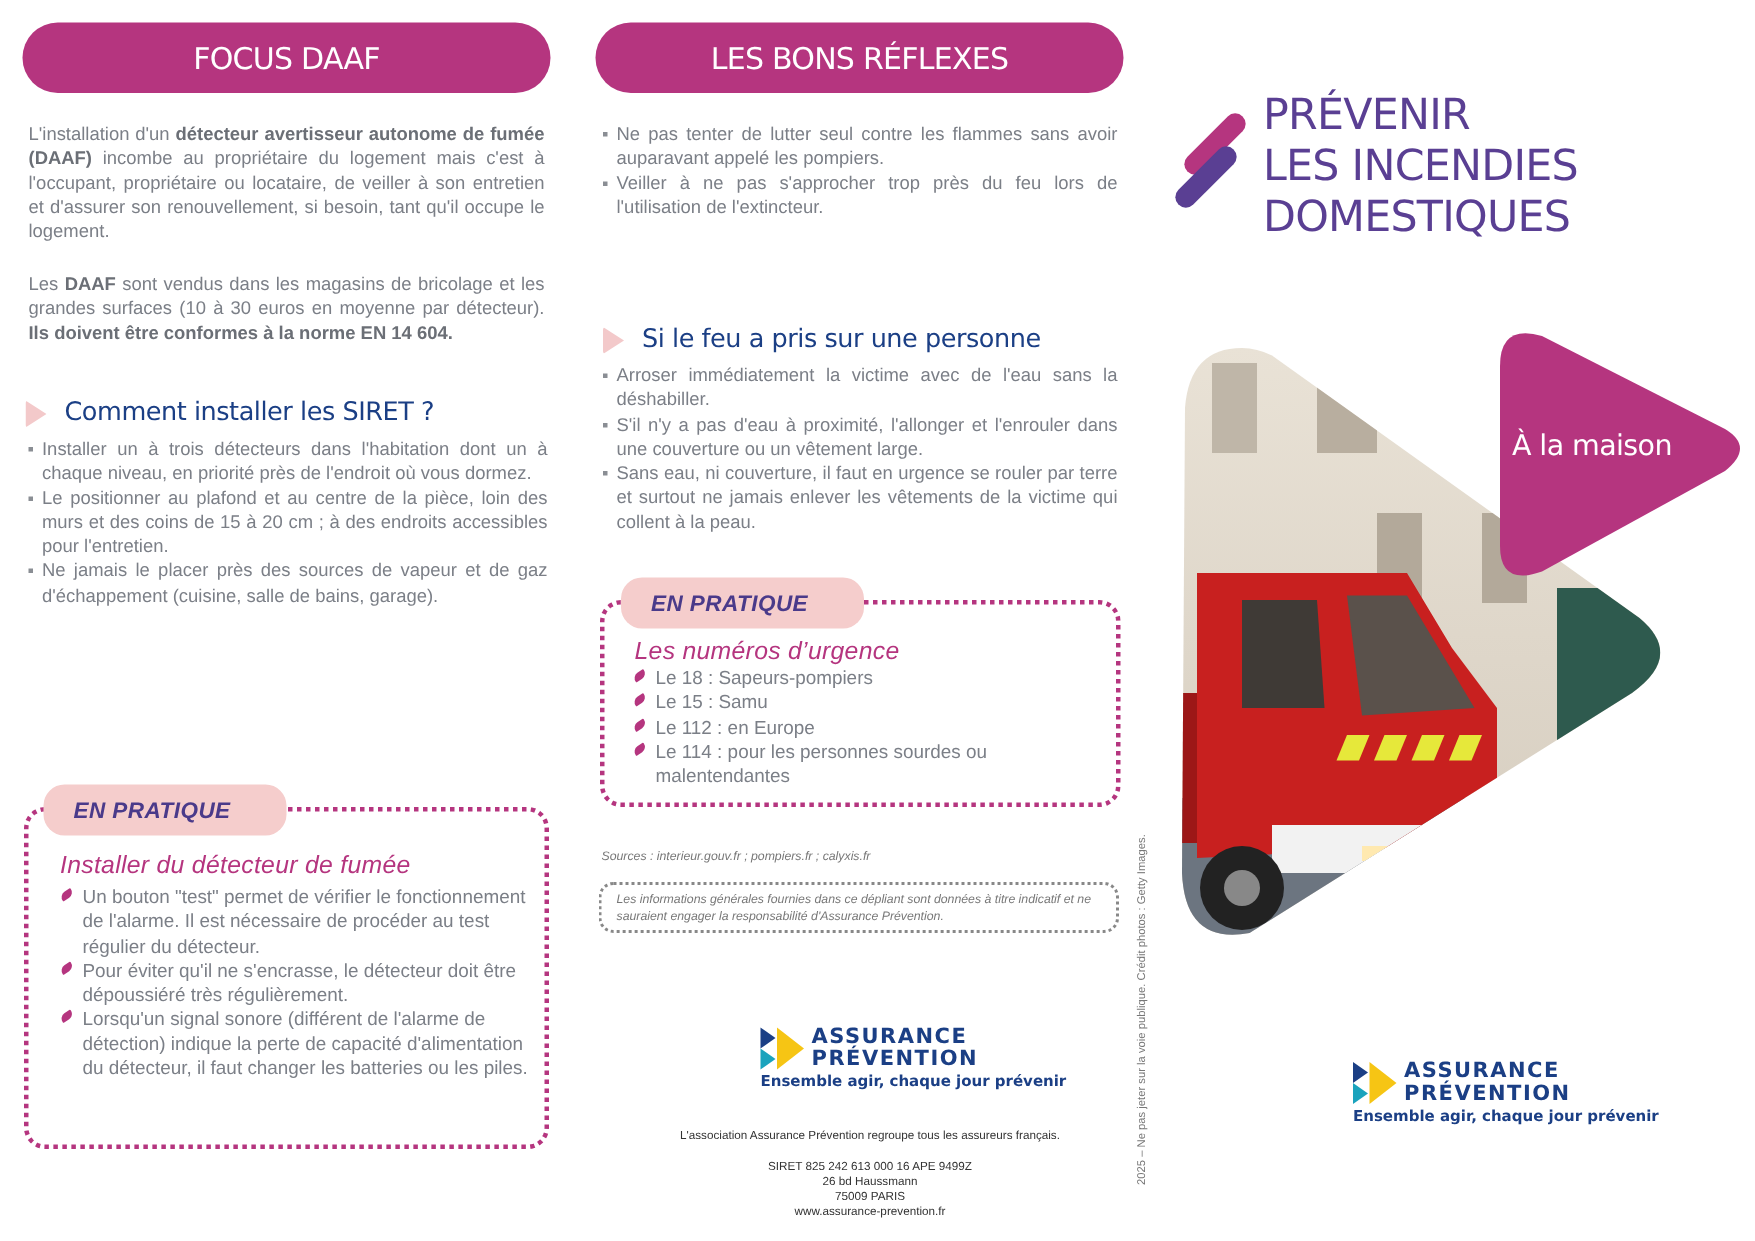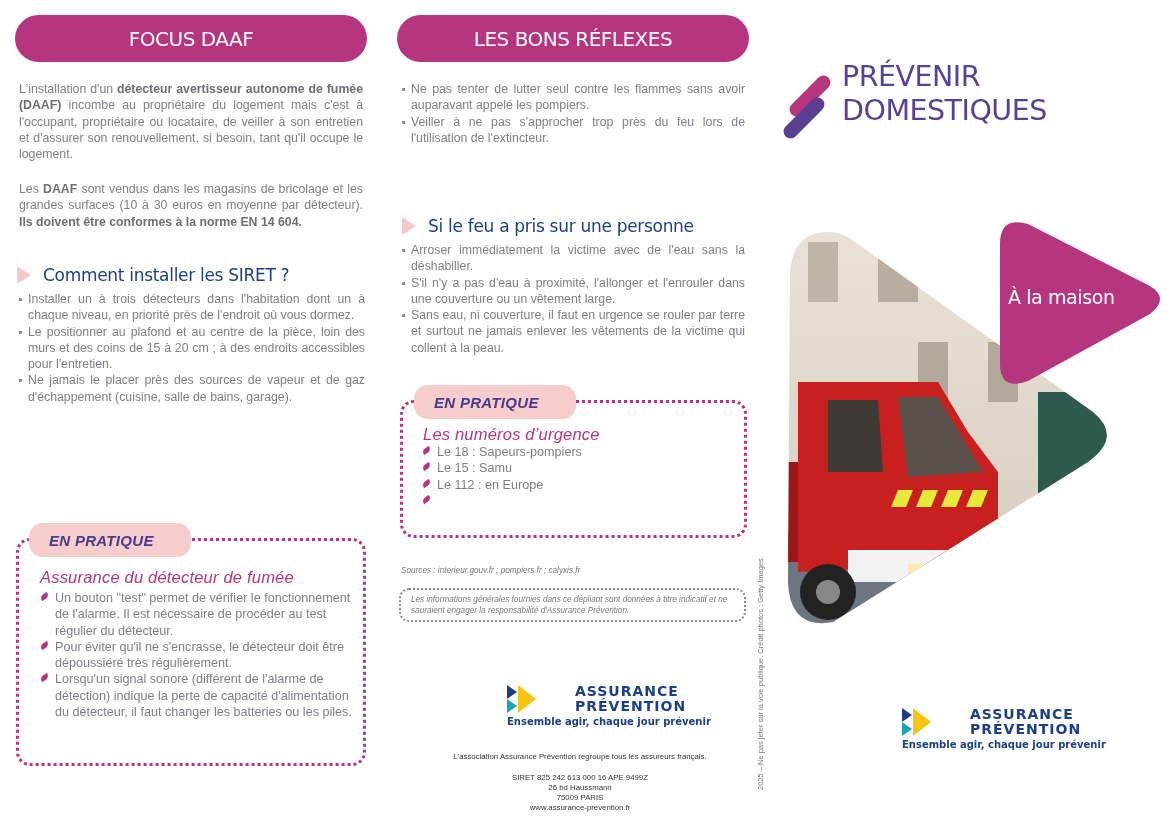--- a/index.html
+++ b/index.html
@@ -12,21 +12,21 @@
       display: flex; align-items: center; justify-content: center; letter-spacing: -0.5px;
     }
     #h-focus { left: 15px; top: 15px; width: 352px; }
     #h-reflexes { left: 397px; top: 15px; width: 352px; }
 
     .para { position: absolute; font-size: 12.3px; line-height: 16.3px; text-align: justify; color: #7b7f87; }
     .para b { color: #6b6f76; }
     #intro1 { left: 19px; top: 81px; width: 344px; }
     #intro2 { left: 19px; top: 181px; width: 344px; }
 
-    .subhead { position: absolute; display: flex; align-items: center; }
+    .subhead { position: absolute; display: flex; align-items: flex-end; }
     .subhead .tri {
       width: 0; height: 0; border-top: 9px solid transparent; border-bottom: 9px solid transparent;
       border-left: 14px solid #f3c9ca; margin-right: 12px; border-radius: 2px;
     }
     .subhead .txt { font-family: "DejaVu Sans", sans-serif; font-size: 17px; color: #1b3f85; font-weight: normal; letter-spacing: -0.3px; }
     #sub-install { left: 17px; top: 265px; }
     #sub-person { left: 402px; top: 216px; }
 
     ul.sq { position: absolute; list-style: none; font-size: 12.3px; line-height: 16.3px; color: #7b7f87; }
     ul.sq li { position: relative; padding-left: 9px; text-align: justify; }
@@ -69,21 +69,21 @@
       border: 2px dotted #888; border-radius: 10px; padding: 4px 10px; font-style: italic; font-size: 8.2px;
       line-height: 11px; color: #777;
     }
 
     .logo { position: absolute; display: flex; flex-direction: column; }
     .logo .row { display: flex; align-items: center; }
     .logo .mark { position: relative; width: 30px; height: 30px; margin-right: 4px; }
     .logo .mark .a { position: absolute; left: 0; top: 1px; width: 0; height: 0; border-top: 7px solid transparent; border-bottom: 7px solid transparent; border-left: 10px solid #1b3f85; }
     .logo .mark .b { position: absolute; left: 0; top: 15px; width: 0; height: 0; border-top: 7px solid transparent; border-bottom: 7px solid transparent; border-left: 10px solid #1aa3bd; }
     .logo .mark .c { position: absolute; left: 11px; top: 1px; width: 0; height: 0; border-top: 14px solid transparent; border-bottom: 14px solid transparent; border-left: 18px solid #f6c514; }
-    .logo .words { display: flex; flex-direction: column; font-family: "DejaVu Sans", sans-serif; font-weight: bold; color: #1b3f85; font-size: 14px; line-height: 15px; letter-spacing: 1px; margin-left: 34px; }
+    .logo .words { display: flex; flex-direction: column; font-family: "DejaVu Sans", sans-serif; font-weight: bold; color: #1b3f85; font-size: 14px; line-height: 15px; letter-spacing: 1px; }
     .logo .tagline { font-family: "DejaVu Sans", sans-serif; font-weight: bold; font-size: 10px; color: #1b3f85; margin-top: 2px; }
     #logo-mid { left: 507px; top: 684px; }
     #logo-right { left: 902px; top: 707px; }
 
     .center-small { position: absolute; font-size: 7.8px; color: #333; text-align: center; }
     #assoc { left: 420px; top: 752px; width: 320px; }
     #addr { left: 470px; top: 773px; width: 220px; line-height: 10px; }
 
     #vertical-credit {
       position: absolute; left: 756px; top: 790px; transform-origin: 0 0; transform: rotate(-90deg);
@@ -114,21 +114,21 @@
 </div>
 
 <ul id="list-install" class="sq">
   <li>Installer un à trois détecteurs dans l'habitation dont un à chaque niveau, en priorité près de l'endroit où vous dormez.</li>
   <li>Le positionner au plafond et au centre de la pièce, loin des murs et des coins de 15 à 20 cm ; à des endroits accessibles pour l'entretien.</li>
   <li>Ne jamais le placer près des sources de vapeur et de gaz d'échappement (cuisine, salle de bains, garage).</li>
 </ul>
 
 <div id="box1" class="dotbox"></div>
 <div id="tag1" class="tag">EN PRATIQUE</div>
-<div id="bt1" class="box-title">Assurance du détecteur de fumée</div>
+<div id="bt1" class="box-title">Installer du détecteur de fumée</div>
 <ul id="list-maint" class="leaf">
   <li><span class="leaf-ic"></span><span>Un bouton "test" permet de vérifier le fonctionnement de l'alarme. Il est nécessaire de procéder au test régulier du détecteur.</span></li>
   <li><span class="leaf-ic"></span><span>Pour éviter qu'il ne s'encrasse, le détecteur doit être dépoussiéré très régulièrement.</span></li>
   <li><span class="leaf-ic"></span><span>Lorsqu'un signal sonore (différent de l'alarme de détection) indique la perte de capacité d'alimentation du détecteur, il faut changer les batteries ou les piles.</span></li>
 </ul>
 
 <div id="h-reflexes" class="pill-header">LES BONS RÉFLEXES</div>
 
 <ul id="list-reflexes" class="sq">
   <li>Ne pas tenter de lutter seul contre les flammes sans avoir auparavant appelé les pompiers.</li>
@@ -146,21 +146,21 @@
   <li>Sans eau, ni couverture, il faut en urgence se rouler par terre et surtout ne jamais enlever les vêtements de la victime qui collent à la peau.</li>
 </ul>
 
 <div id="box2" class="dotbox"></div>
 <div id="tag2" class="tag">EN PRATIQUE</div>
 <div id="bt2" class="box-title">Les numéros d’urgence</div>
 <ul id="list-urg" class="leaf">
   <li><span class="leaf-ic"></span><span>Le 18 : Sapeurs-pompiers</span></li>
   <li><span class="leaf-ic"></span><span>Le 15 : Samu</span></li>
   <li><span class="leaf-ic"></span><span>Le 112 : en Europe</span></li>
-  <li><span class="leaf-ic"></span></li>
+  <li><span class="leaf-ic"></span><span>Le 114 : pour les personnes sourdes ou malentendantes</span></li>
 </ul>
 
 <div id="sources" class="small-it">Sources : interieur.gouv.fr ; pompiers.fr ; calyxis.fr</div>
 <div id="disclaimer-box">Les informations générales fournies dans ce dépliant sont données à titre indicatif et ne sauraient engager la responsabilité d'Assurance Prévention.</div>
 
 <div id="logo-mid" class="logo">
   <div class="row">
     <div class="mark">
         <span class="a"></span>
         <span class="b"></span>
@@ -181,20 +181,21 @@
   <div>75009 PARIS</div>
   <div>www.assurance-prevention.fr</div>
 </div>
 
 <div id="vertical-credit">2025 – Ne pas jeter sur la voie publique. Crédit photos : Getty Images.</div>
 
 <div id="slash1" class="slash"></div>
 <div id="slash2" class="slash"></div>
 <div id="cover-title">
   <div>PRÉVENIR</div>
+  <div>LES INCENDIES</div>
   <div>DOMESTIQUES</div>
 </div>
 
 <svg id="photo" viewBox="0 0 330 398">
   <defs>
     <clipPath id="triclip">
       <path d="M40 0 Q5 0 2 40 L0 350 Q2 398 45 390 L300 230 Q335 205 305 180 L60 5 Q50 0 40 0 Z"></path>
     </clipPath>
     <linearGradient id="sky" x1="0" y1="0" x2="0" y2="1">
       <stop offset="0" stop-color="#e9e2d6"></stop>

